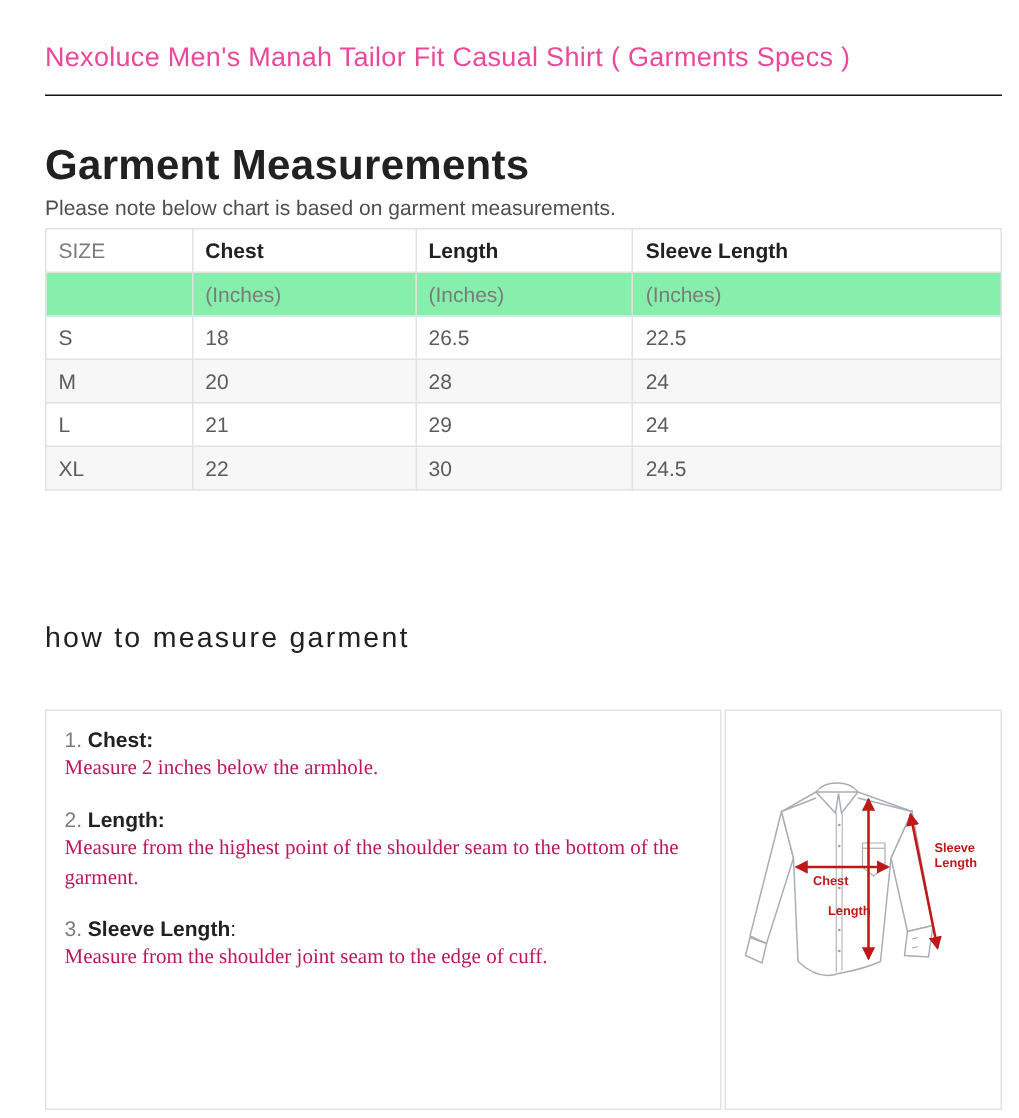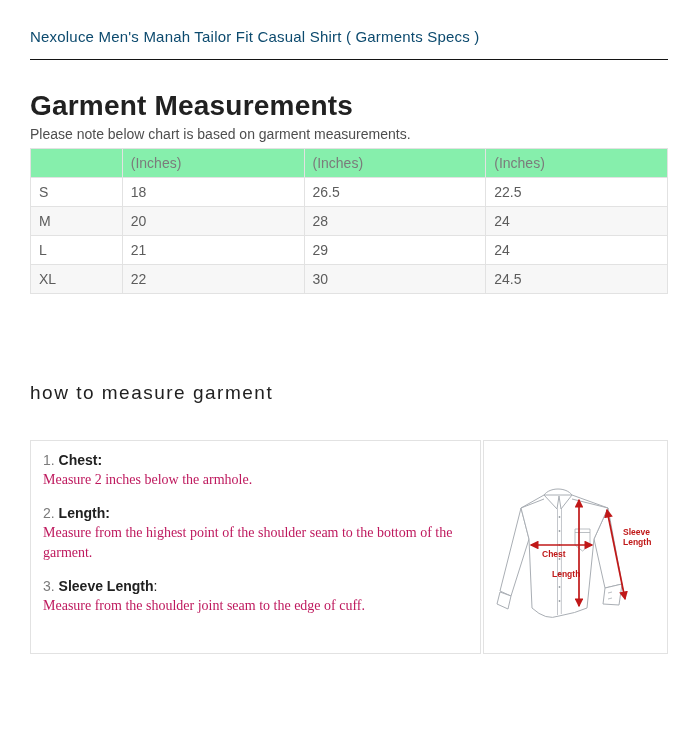--- a/index.html
+++ b/index.html
@@ -6,22 +6,22 @@
   html, body { background: #ffffff; }
   body {
     width: 679px; height: 745px;
     font-family: "Liberation Sans", "DejaVu Sans", sans-serif;
     color: #3c3c3c;
     overflow: hidden;
   }
   .page { padding: 28px 11px 0 30px; }
 
   .doc-title {
-    font-size: 15px;
-    color: #0c4a6e;
+    font-size: 18px;
+    color: #ec4899;
     letter-spacing: .2px;
   }
   .top-rule {
     border: none;
     border-top: 1px solid #141414;
     margin-top: 14px;
   }
 
   .h1 {
     margin-top: 30px;
@@ -65,21 +65,21 @@
     font-size: 19px;
     font-weight: 500;
     color: #212121;
     letter-spacing: 1.5px;
   }
 
   .howto-wrap {
     margin-top: 36px;
     display: flex;
     gap: 2px;
-    height: 214px;
+    height: 267px;
     width: 638px;
   }
   .howto-text {
     flex: 0 0 451px;
     border: 1px solid #e2e2e2;
     padding: 9px 12px;
     font-size: 14px;
     line-height: 20px;
   }
   .step { margin-bottom: 13px; }
@@ -105,20 +105,26 @@
 <div class="page">
 
   <div class="doc-title">Nexoluce Men's Manah Tailor Fit Casual Shirt ( Garments Specs )</div>
   <hr class="top-rule">
 
   <h1 class="h1">Garment Measurements</h1>
   <p class="note">Please note below chart is based on garment measurements.</p>
 
   <table class="spec">
     <tbody>
+        <tr>
+      <th class="col-size head-size">SIZE</th>
+      <th class="col-chest head-bold">Chest</th>
+      <th class="col-length head-bold">Length</th>
+      <th class="col-sleeve head-bold">Sleeve Length</th>
+    </tr>
     <tr class="units">
       <td></td>
       <td>(Inches)</td>
       <td>(Inches)</td>
       <td>(Inches)</td>
     </tr>
     <tr class="data">
       <td>S</td>
       <td>18</td>
       <td>26.5</td>

